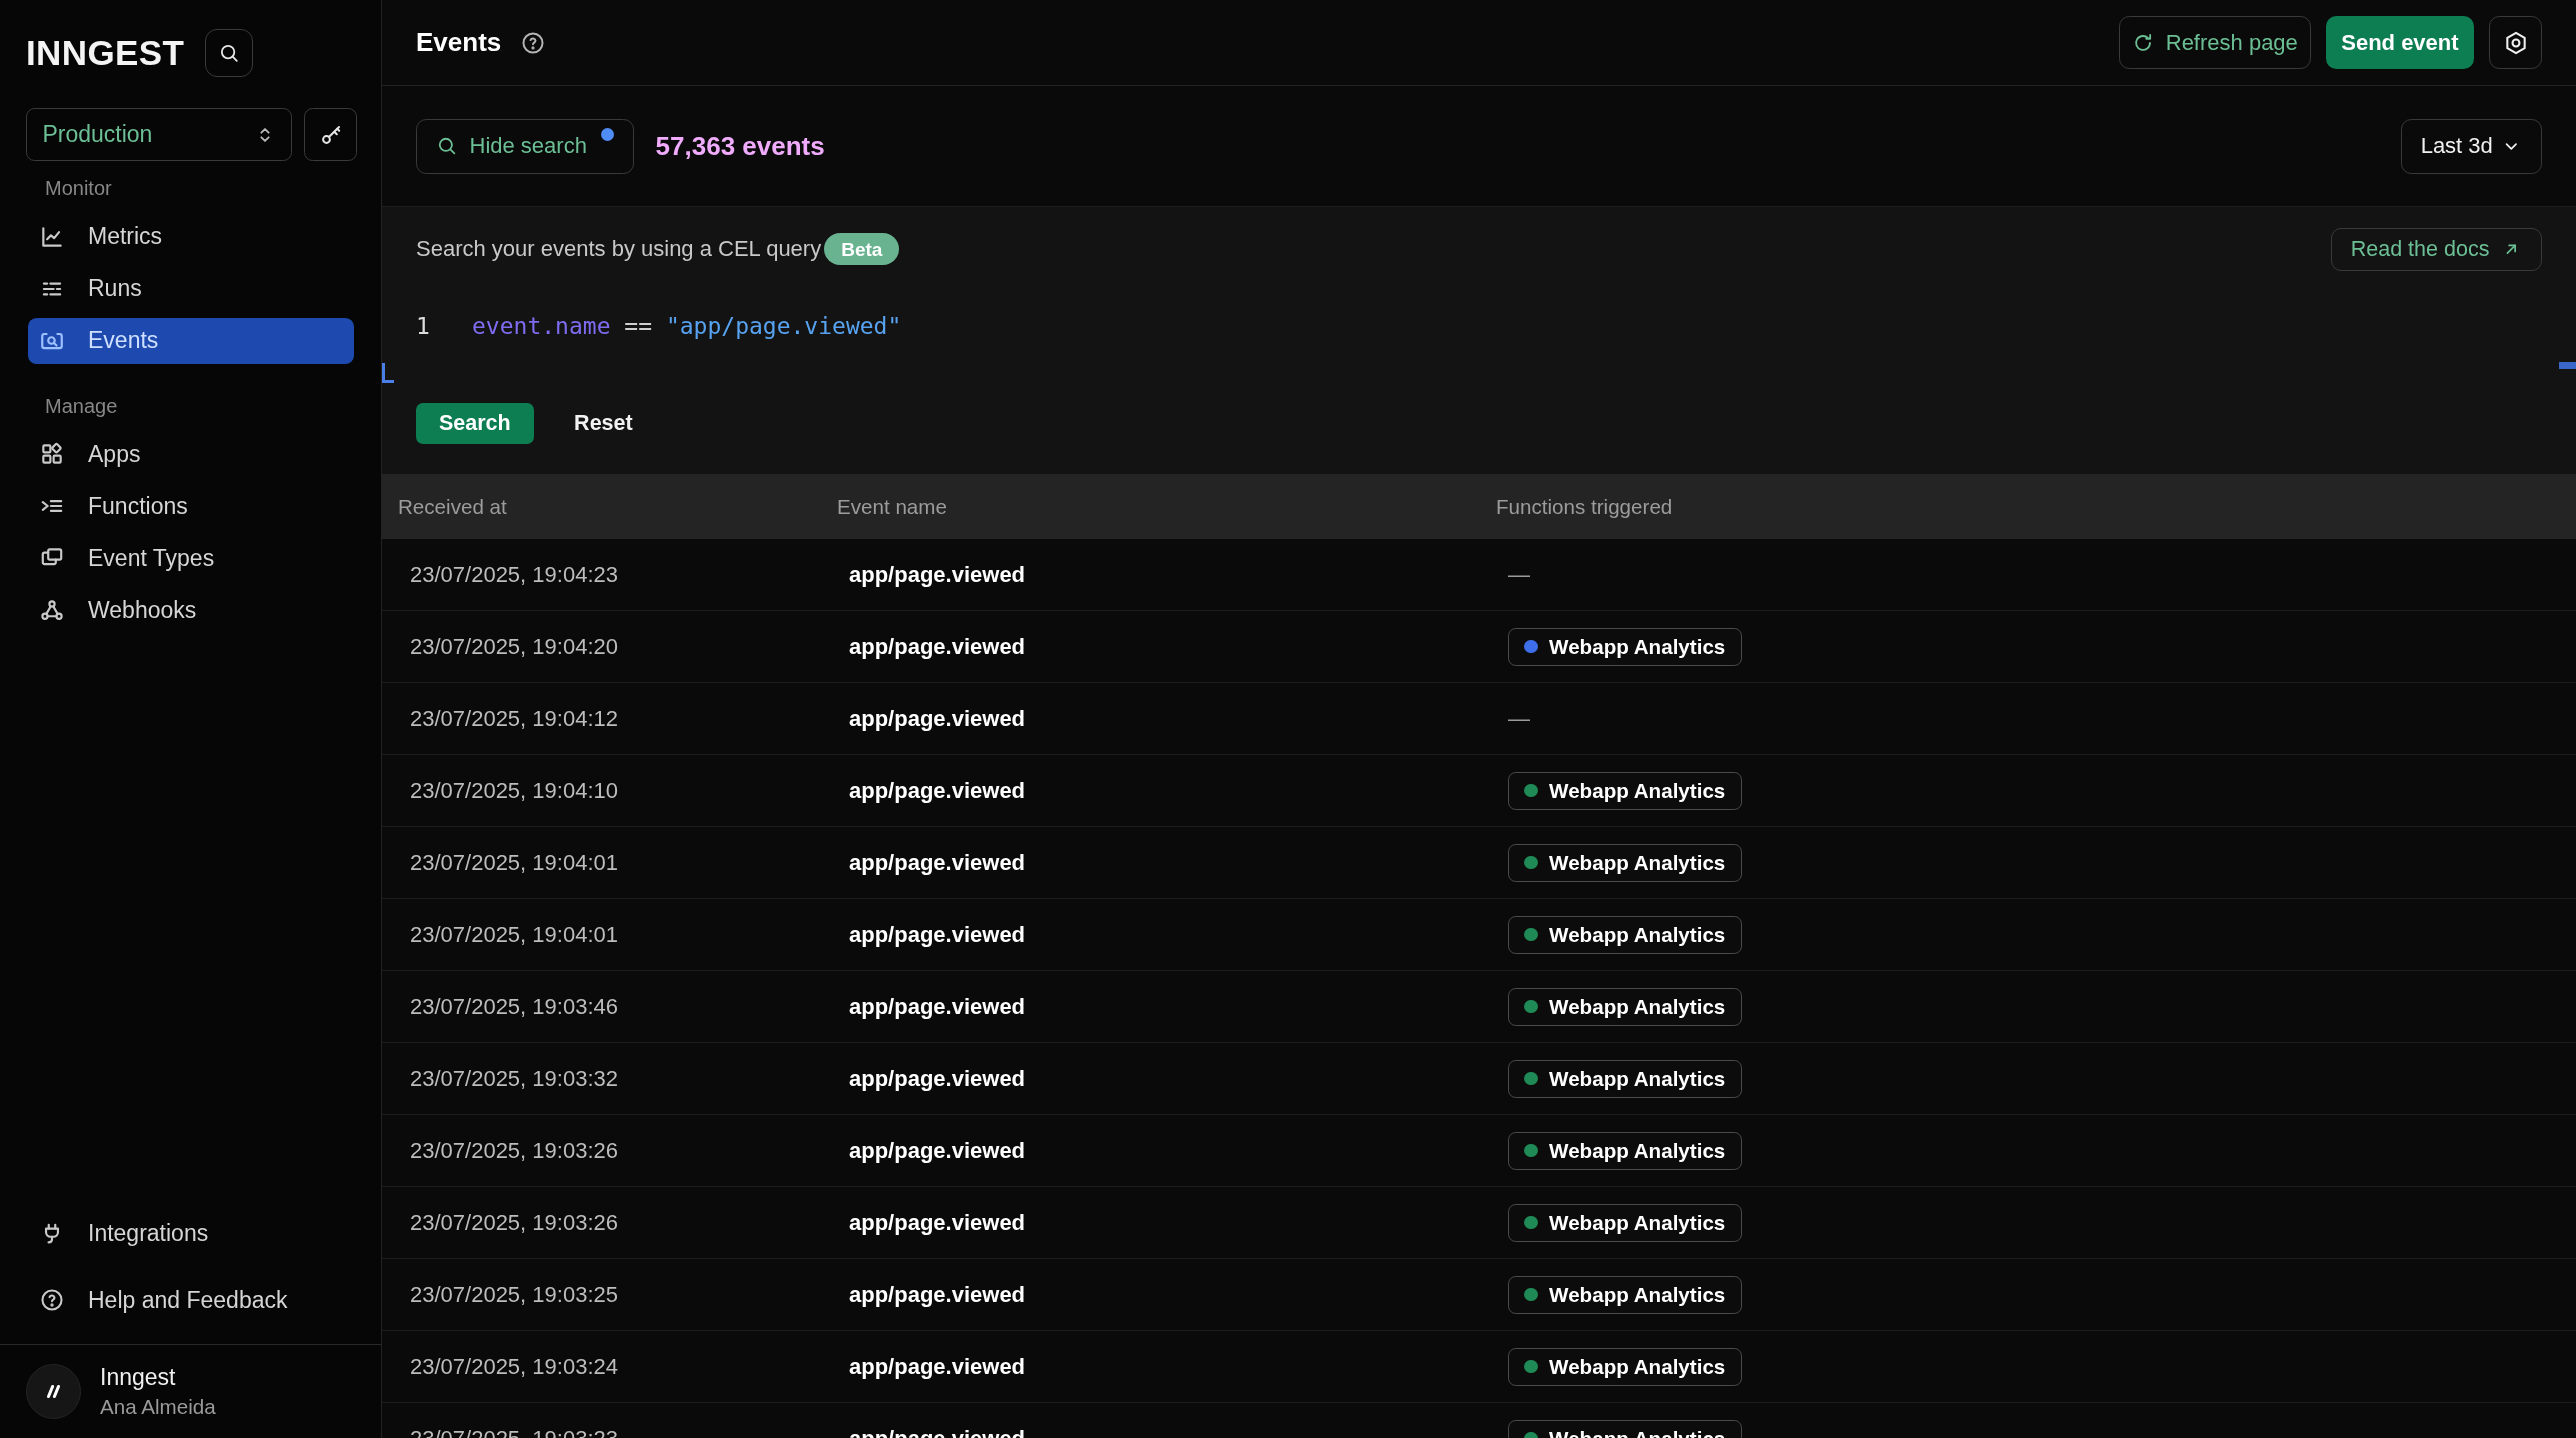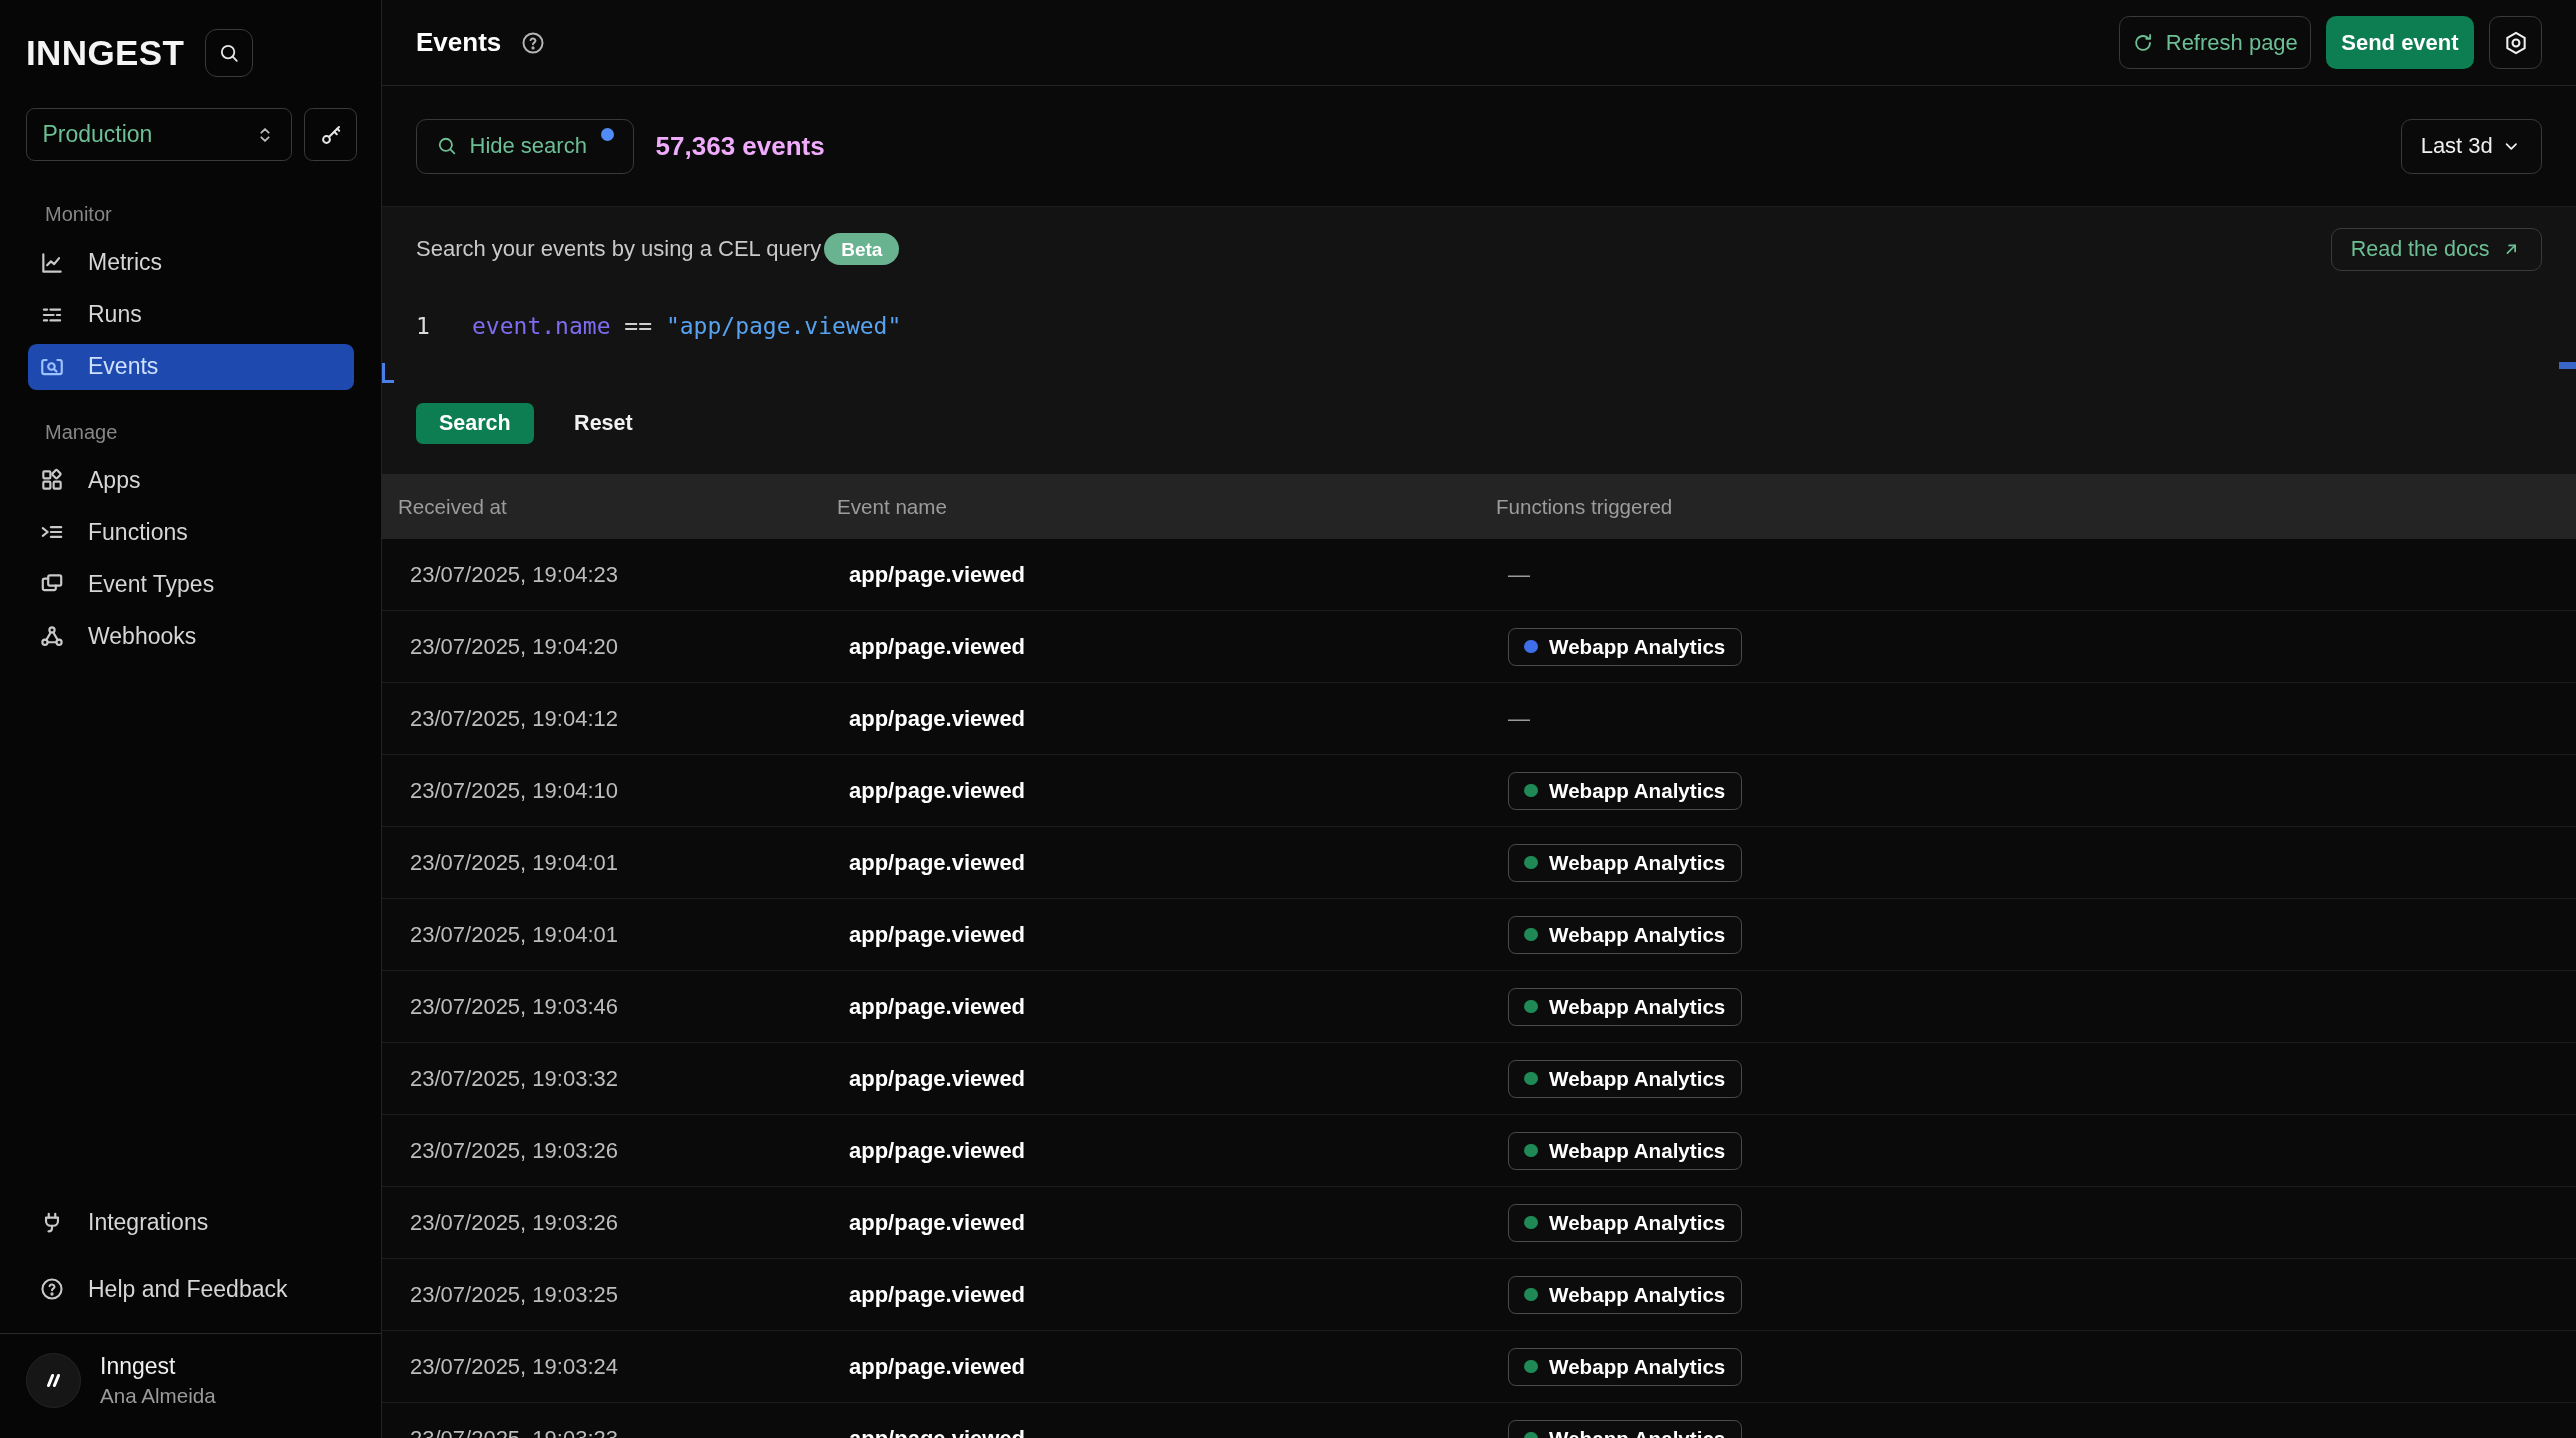--- a/index.html
+++ b/index.html
@@ -26,28 +26,28 @@
   
   .sidebar{position:absolute;left:0;top:0;bottom:0;width:382px;background:#060606;border-right:0.9px solid #232323;z-index:2}
   .logo-row{display:flex;align-items:center;gap:20.6px;padding:29px 0 0 26px}
   .logo{font-size:35px;font-weight:800;letter-spacing:0.4px;color:#f4f4f4}
   .icon-btn{display:inline-flex;align-items:center;justify-content:center;border:0.9px solid #3a3a3a;border-radius:10.3px;background:transparent;color:#e6e6e6;cursor:pointer}
   .logo-search{width:48px;height:48px;border-radius:12px}
   .env-row{display:flex;gap:12px;margin:31px 24px 0 26px}
   .env-select{flex:1;height:53px;border:0.9px solid #3a3a3a;border-radius:8.6px;display:flex;align-items:center;padding:0 15.4px;color:var(--green-text);font-size:23px;cursor:pointer}
   .env-chevrons{margin-left:auto;color:#b9b9b9}
   .key-btn{width:53px;height:53px;border-radius:8.6px}
-  .nav{margin-top:42px}
+  .nav{margin-top:16px}
   .nav-section-label{font-size:20px;color:#878787;margin:31px 0 13.7px 45px}
   .nav-section:first-child .nav-section-label{margin-top:0}
   .nav-item{display:flex;align-items:center;gap:22px;height:46px;margin:0 27.5px 6px 27.5px;padding-left:11px;border-radius:8.6px;font-size:23px;color:#d6d6d6;cursor:pointer}
   .nav-icon{width:27.5px;height:27.5px;display:flex;align-items:center;justify-content:center;color:#c9c9c9;flex:0 0 auto}
   .nav-item.active{background:var(--active-blue);color:var(--active-blue-text)}
   .nav-item.active .nav-icon{color:#9ec1ff}
-  .sidebar-bottom{position:absolute;left:0;right:0;bottom:11px}
+  .sidebar-bottom{position:absolute;left:0;right:0;bottom:0}
   .sidebar-bottom .nav-item{margin-bottom:20.6px}
   .sidebar-divider{height:0.9px;background:#2a2a2a;margin-top:3.4px}
   .profile{display:flex;align-items:center;gap:19px;padding:19px 26px;cursor:pointer}
   .avatar{width:55px;height:55px;border-radius:50%;background:#161616;border:0.9px solid #242424;display:flex;align-items:center;justify-content:center;color:#fff;flex:0 0 auto}
   .profile-org{font-size:23px;color:#f0f0f0}
   .profile-user{font-size:20.6px;color:#9a9a9a;margin-top:4.3px}
   
   .main{position:absolute;left:382px;top:0;right:0;bottom:0}
   .main-header{height:86px;border-bottom:0.9px solid #232323;display:flex;align-items:center;padding:0 34px;gap:19px}
   .page-title{font-size:26px;font-weight:600}

